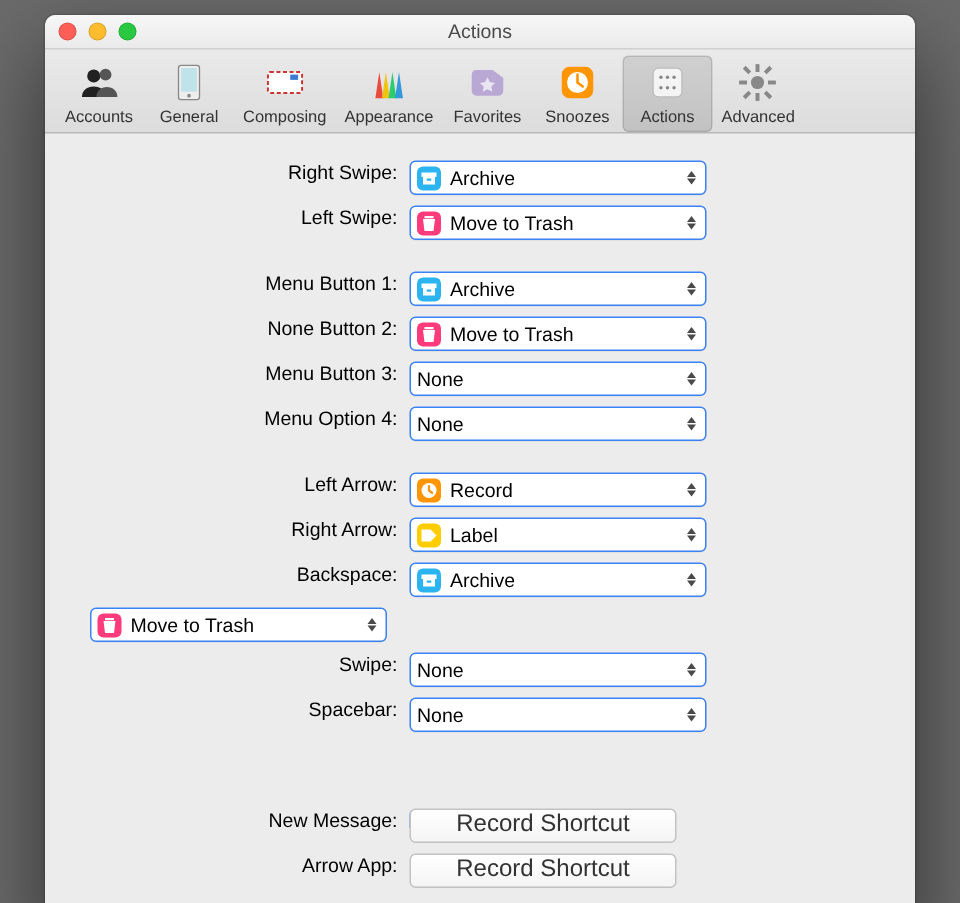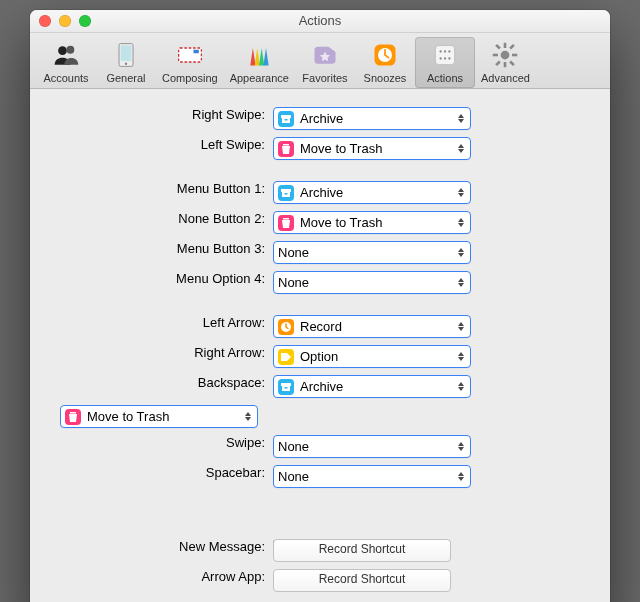--- a/index.html
+++ b/index.html
@@ -21,21 +21,21 @@
   .lab{width:205px;text-align:right;padding-right:8px;font-size:13px;color:#000;}
   .sel{width:176px;height:21px;border:1px solid #3b82f6;border-radius:4px;background:#fff;display:flex;align-items:center;padding:0 16px 0 4px;position:relative;box-shadow:0 0.5px 0 rgba(0,0,0,0.06);}
   .sel .mini{width:16px;height:16px;border-radius:4px;margin-right:6px;display:flex;align-items:center;justify-content:center;flex:none;}
   .sel .txt{font-size:13px;white-space:nowrap;overflow:hidden;}
   .sel .chv{position:absolute;right:3px;top:0;bottom:0;width:12px;display:flex;flex-direction:column;align-items:center;justify-content:center;gap:1px;}
   .sel .chv::before,.sel .chv::after{content:"";width:0;height:0;border-left:3px solid transparent;border-right:3px solid transparent;}
   .sel .chv::before{border-bottom:4px solid #4a4a4a;}
   .sel .chv::after{border-top:4px solid #4a4a4a;}
   .chk{width:14px;height:14px;border-radius:3px;background:#2f7bf6;margin-right:6px;display:flex;align-items:center;justify-content:center;flex:none;}
   .chk svg{width:10px;height:10px;}
-  .recbtn{width:176px;height:21px;border:1px solid #c2c2c2;border-radius:4px;background:linear-gradient(#fff,#f4f4f4);text-align:center;font-size:12px;line-height:19px;color:#333;}
+  .recbtn{width:176px;height:21px;border:1px solid #c2c2c2;border-radius:4px;background:linear-gradient(#fff,#f4f4f4);text-align:center;font-size:16px;line-height:19px;color:#333;}
   .ic{width:28px;height:28px;}
 </style>
 </head>
 <body>
 
 <div class="window">
 
   <div class="titlebar">
     <div class="traffic">
       <div class="dot r"></div>
@@ -234,21 +234,21 @@
           </div>
         </div>
         <div class="row">
           <div class="lab">Right Arrow:</div>
           <div class="sel">
             <span class="mini" style="background:#ffcc00">
               <svg width="16" height="16" viewBox="0 0 16 16">
                 <path d="M3 4h6l4 4-4 4H3z" fill="#fff"></path>
               </svg>
             </span>
-            <span class="txt">Option</span>
+            <span class="txt">Label</span>
             <span class="chv"></span>
           </div>
         </div>
         <div class="row">
           <div class="lab">Backspace:</div>
           <div class="sel">
             <span class="mini" style="background:#2bb4ef">
               <svg width="16" height="16" viewBox="0 0 16 16">
                 <rect x="3" y="4" width="10" height="3" fill="#fff"></rect>
                 <rect x="4" y="7" width="8" height="5" fill="#fff"></rect>

